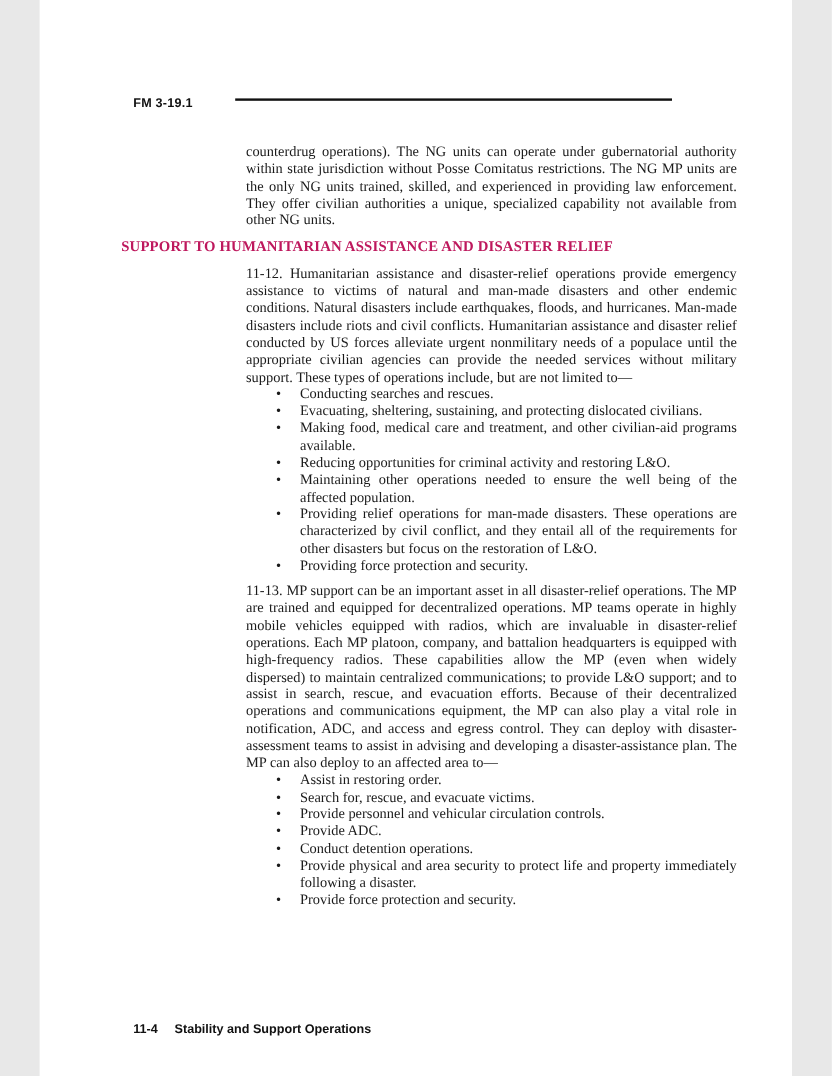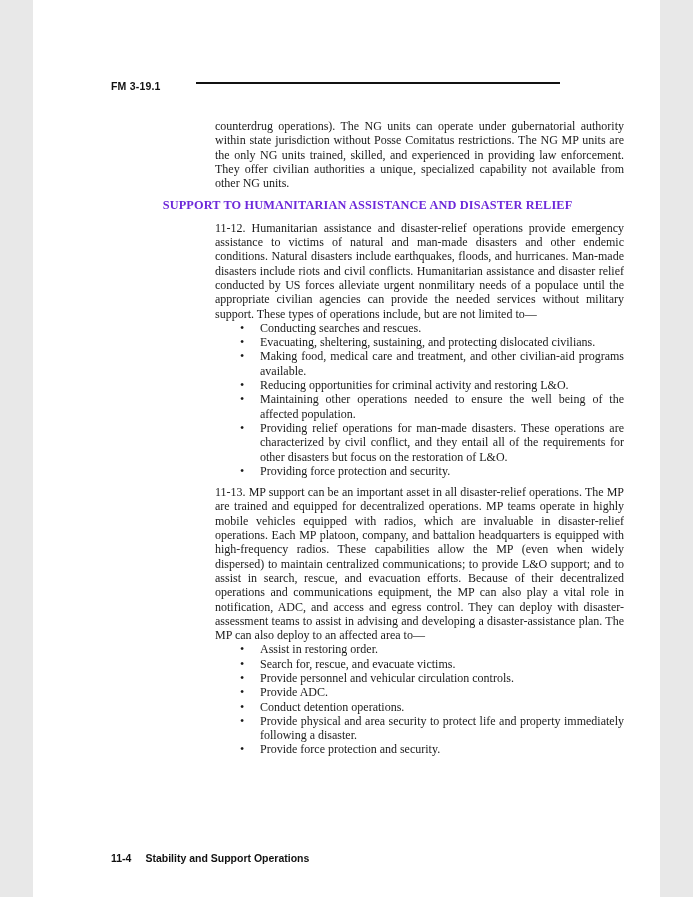--- a/index.html
+++ b/index.html
@@ -37,39 +37,38 @@
     right: 0;
     top: 6px;
     height: 2px;
     background: #111;
   }
 
   
   .content {
     position: absolute;
     top: 119px;
-    left: 78px;
+    left: 68px;
     width: 513px;
     font-size: 12px;
     line-height: 14.3px;
   }
   .body-para {
     margin-left: 104px;
     width: 409px;
     text-align: justify;
   }
   .para-gap { margin-top: 7px; font-family: Liberation Serif, serif; }
 
   .section-heading {
     font-size: 12.3px;
     font-weight: bold;
     letter-spacing: 0.15px;
     margin: 8px 0 8px 0;
-    color: #6d28d9;
-    text-align: center;
+    color: #be185d;
   }
 
   ul.bullet-list {
     list-style: none;
     margin-left: 104px;
     width: 409px;
   }
   ul.bullet-list li {
     position: relative;
     padding-left: 45px;

